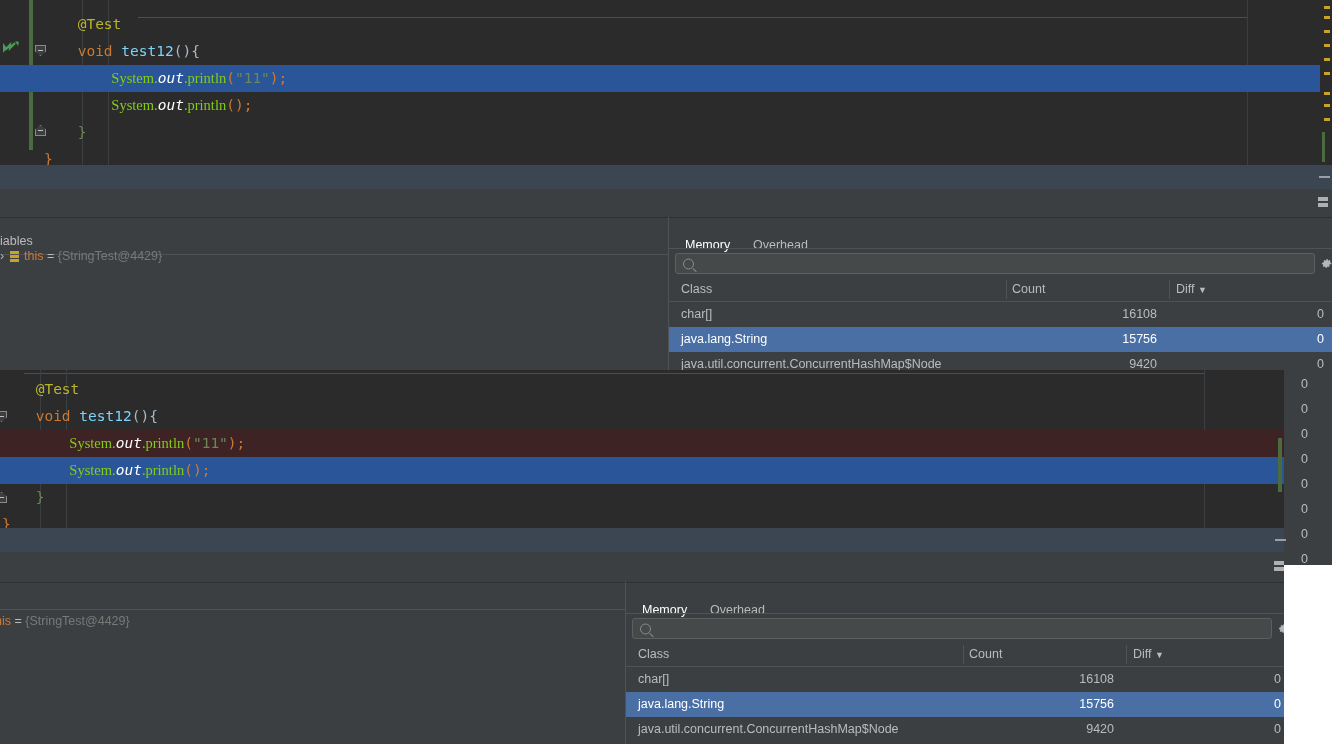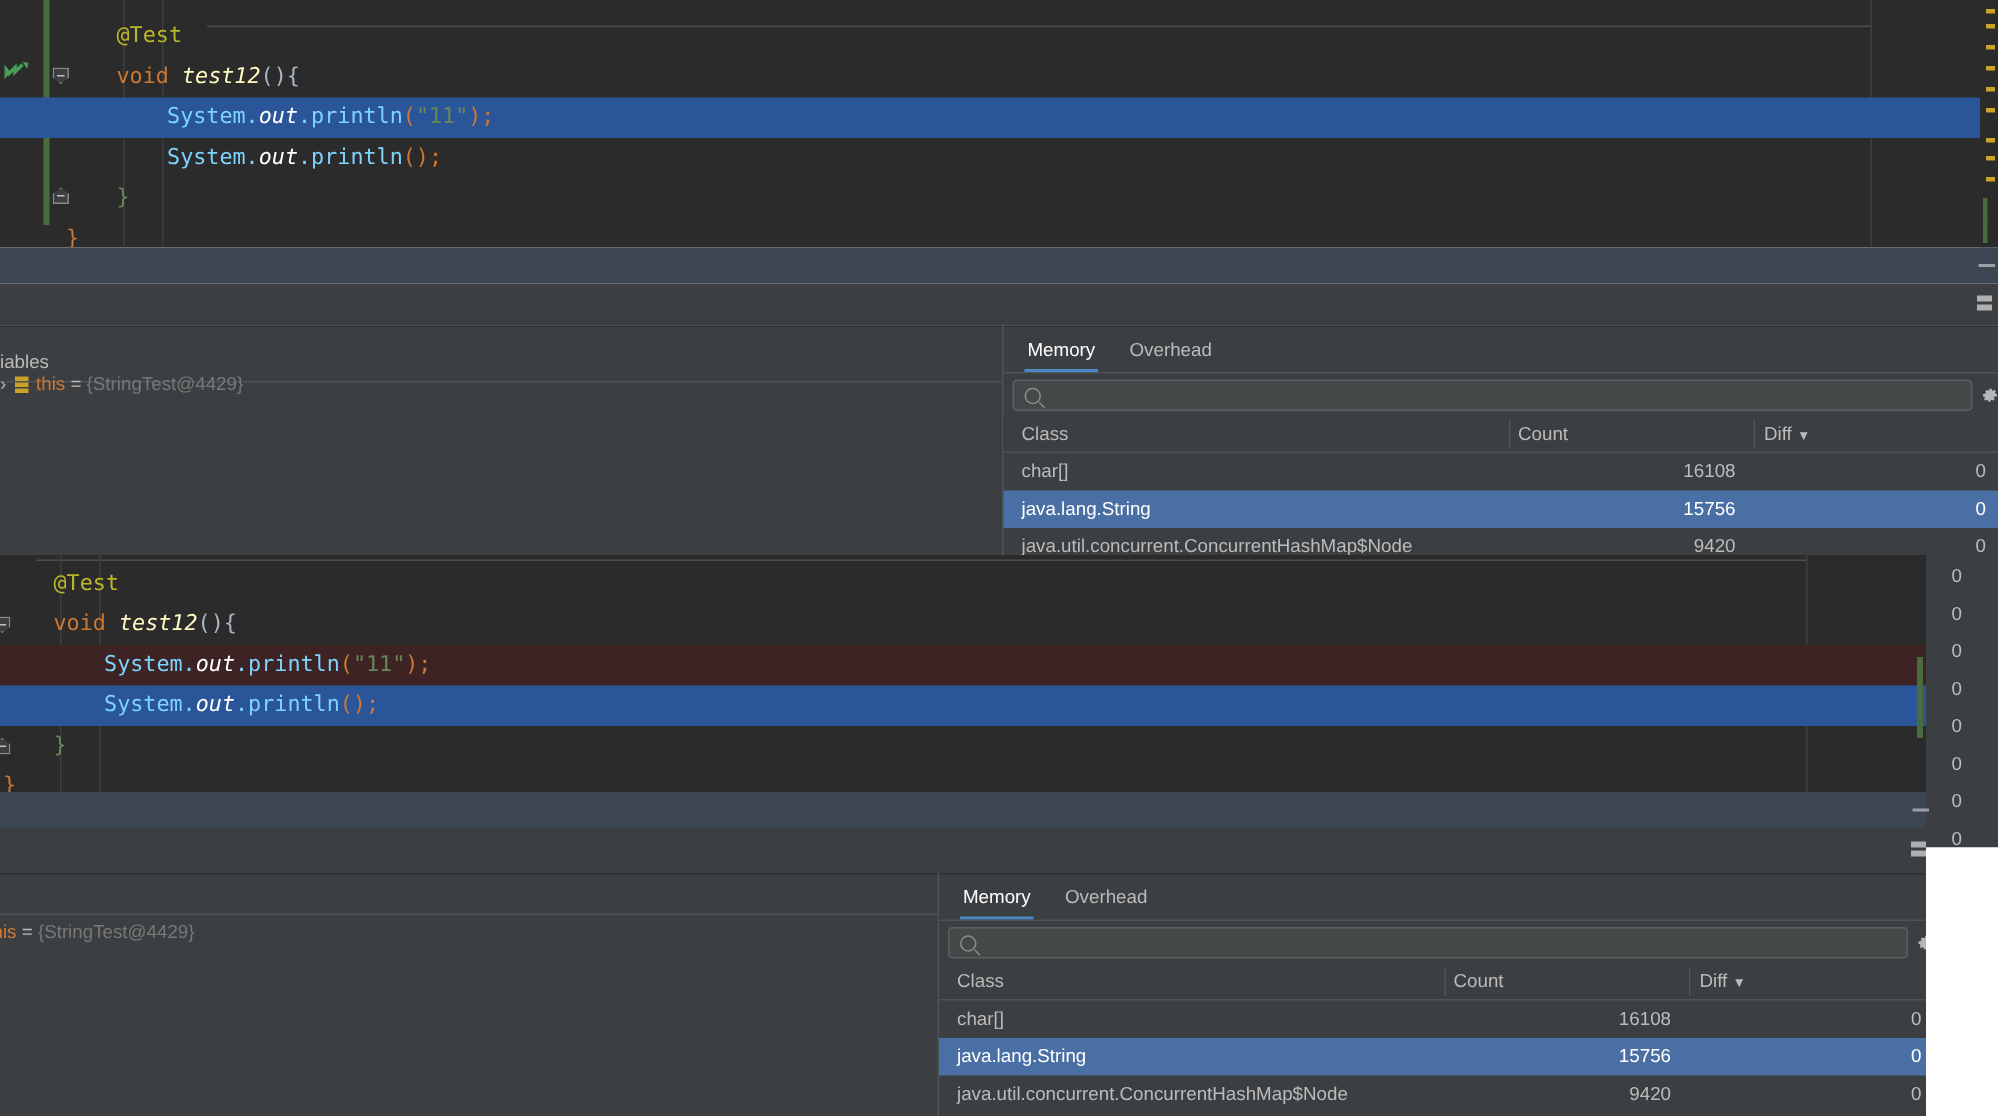--- a/index.html
+++ b/index.html
@@ -24,22 +24,22 @@
   }
   .code-line .txt{position:absolute;}
   .sel{background:#2a5699;}
   .bpline{background:#3d2323;}
   .vline{position:absolute;top:0;bottom:0;width:1px;background:#3c3f41;}
   .green-change{position:absolute;width:4px;background:#4a6b3e;}
 
   
   .k-ann{color:#bbb529;}
   .k-kw{color:#cc7832;}
-  .k-fn{color:#fef9c3;font-style:italic;}
-  .k-pl{color:#7dd3fc;}
+  .k-fn{color:#7dd3fc;}
+  .k-pl{color:#84cc16;font-family:Liberation Serif, serif;}
   .k-st{color:#6a8759;}
   .k-it{color:#ffffff;font-style:italic;}
   .k-br{color:#a9b7c6;}
   .k-cb{color:#6a8759;}
   .k-yb{color:#cc7832;}
 
   
   .fold{
     position:absolute;width:11px;height:11px;border:1px solid #8a8a8a;
     background:#3c3f41;box-sizing:border-box;
@@ -53,22 +53,22 @@
   .panelsub{background:#3c3f41;}
   .sepline{position:absolute;height:1px;background:#2e3133;left:0;right:0;}
 
   .gear{position:relative;width:13px;height:13px;}
   .gear svg{display:block;}
 
   
   .dbg{background:#3c3f41;color:#bbbbbb;font-size:12px;}
   .tabrow{position:absolute;height:29px;}
   .tab{
-    position:absolute;top:0;height:29px;line-height:29px;
-    color:#bbbbbb;font-size:12.5px;padding:0 2px;white-space:nowrap;
+    position:absolute;top:0;height:18px;line-height:29px;
+    color:#bbbbbb;font-size:12.5px;padding:12px 2px;white-space:nowrap;
   }
   .tab.active{color:#ffffff;}
   .tab.active .underline{
     position:absolute;left:0;right:0;bottom:0;height:2px;background:#4a88c7;
   }
   .hline{position:absolute;height:1px;background:#4f5356;}
 
   .searchbox{
     position:absolute;background:#45494a;border:1px solid #5e6060;
     border-radius:3px;box-sizing:border-box;

